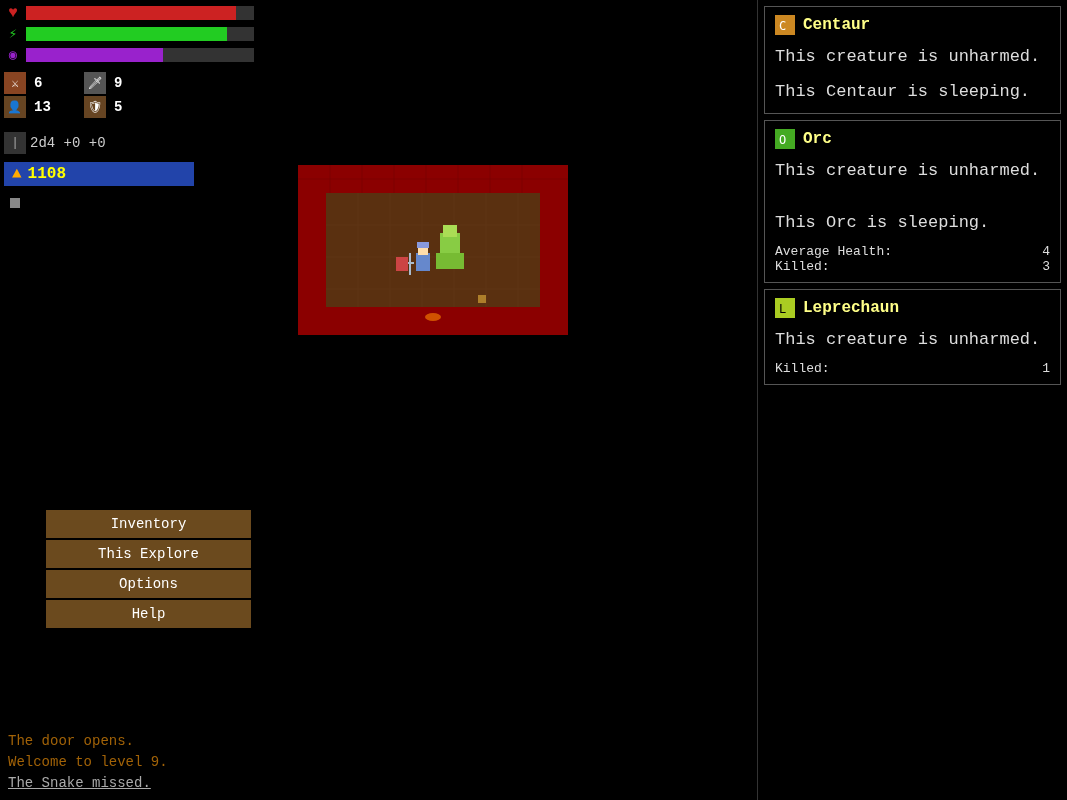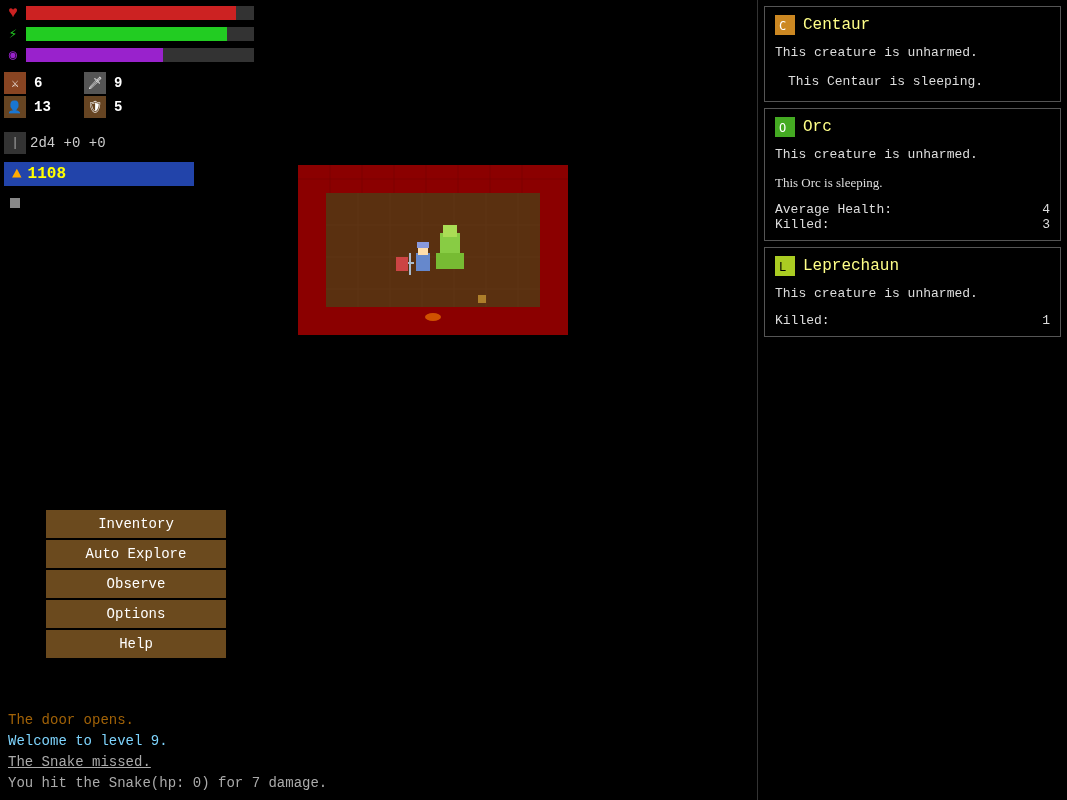--- a/index.html
+++ b/index.html
@@ -139,21 +139,21 @@
       width: 10px;
       height: 10px;
       background: #888;
     }
 
     
     #menu-panel {
       position: absolute;
       top: 510px;
       left: 46px;
-      width: 180px;
+      width: 205px;
       display: flex;
       flex-direction: column;
       gap: 2px;
     }
     .menu-btn {
       background: #6b4a1e;
       color: #fff;
       font-family: 'Courier New', Courier, monospace;
       font-size: 14px;
       padding: 6px 0;
@@ -202,27 +202,27 @@
     }
 
     .creature-icon {
       width: 20px;
       height: 20px;
       flex-shrink: 0;
     }
 
     .creature-name {
       font-size: 16px;
-      font-weight: normal;
+      font-weight: bold;
       color: #ffff88;
       font-family: 'Courier New', Courier, monospace;
     }
 
     .creature-desc {
-      font-size: 13px;
+      font-size: 17px;
       color: #ddd;
       font-family: 'Courier New', Courier, monospace;
       line-height: 1.6;
     }
 
     .creature-stats {
       margin-top: 8px;
       font-size: 13px;
       color: #ddd;
       font-family: 'Courier New', Courier, monospace;
@@ -349,57 +349,55 @@
 
   <rect x="118" y="112" width="12" height="14" fill="#cc4444"></rect>
 
   <ellipse cx="155" cy="172" rx="8" ry="4" fill="#ff8800" opacity="0.6"></ellipse>
 
   <rect x="200" y="150" width="8" height="8" fill="#ffcc44" opacity="0.5"></rect>
 </svg>
 
 <div id="menu-panel">
   <button class="menu-btn">Inventory</button>
-  <button class="menu-btn">Auto Explore</button>
-  <button class="menu-btn">Observe</button>
+  <button class="menu-btn">This Explore</button>
   <button class="menu-btn">Options</button>
   <button class="menu-btn">Help</button>
 </div>
 
 <div id="message-log">
   <div style="color:#a16207;margin-top:20px;">The door opens.</div>
-  <div style="color:#7dd3fc;">Welcome to level 9.</div>
+  <div style="color:#a16207;">Welcome to level 9.</div>
   <div style="color:#aaa;text-decoration:underline;">The Snake missed.</div>
-  <div style="color:#aaa;">You hit the Snake(hp: 0) for 7 damage.</div>
 </div>
 
 <div id="right-panel">
 
   <div class="creature-card">
     <div class="creature-header">
       <svg class="creature-icon" width="20" height="20" xmlns="http://www.w3.org/2000/svg">
         <rect width="20" height="20" fill="#cc8822"></rect>
         <text x="4" y="15" font-size="12" fill="#fff" font-family="monospace">C</text>
       </svg>
       <span class="creature-name">Centaur</span>
     </div>
     <div class="creature-desc">This creature is unharmed.</div>
-    <div class="creature-desc" style="margin-top:8px;margin-left:13px;">This Centaur is sleeping.</div>
+    <div class="creature-desc" style="margin-top:8px;">This Centaur is sleeping.</div>
   </div>
 
   <div class="creature-card">
     <div class="creature-header">
       <svg class="creature-icon" width="20" height="20" xmlns="http://www.w3.org/2000/svg">
         <rect width="20" height="20" fill="#44aa22"></rect>
         <text x="4" y="15" font-size="12" fill="#fff" font-family="monospace">O</text>
       </svg>
       <span class="creature-name">Orc</span>
     </div>
     <div class="creature-desc">This creature is unharmed.</div>
-    <div class="creature-desc" style="margin-top:8px;font-family:Liberation Serif, serif;">This Orc is sleeping.</div>
+    <div class="creature-desc" style="margin-top:24px;">This Orc is sleeping.</div>
     <div class="creature-stats">
       <div class="stat-line">
         <span>Average Health:</span>
         <span>4</span>
       </div>
       <div class="stat-line">
         <span>Killed:</span>
         <span>3</span>
       </div>
     </div>

